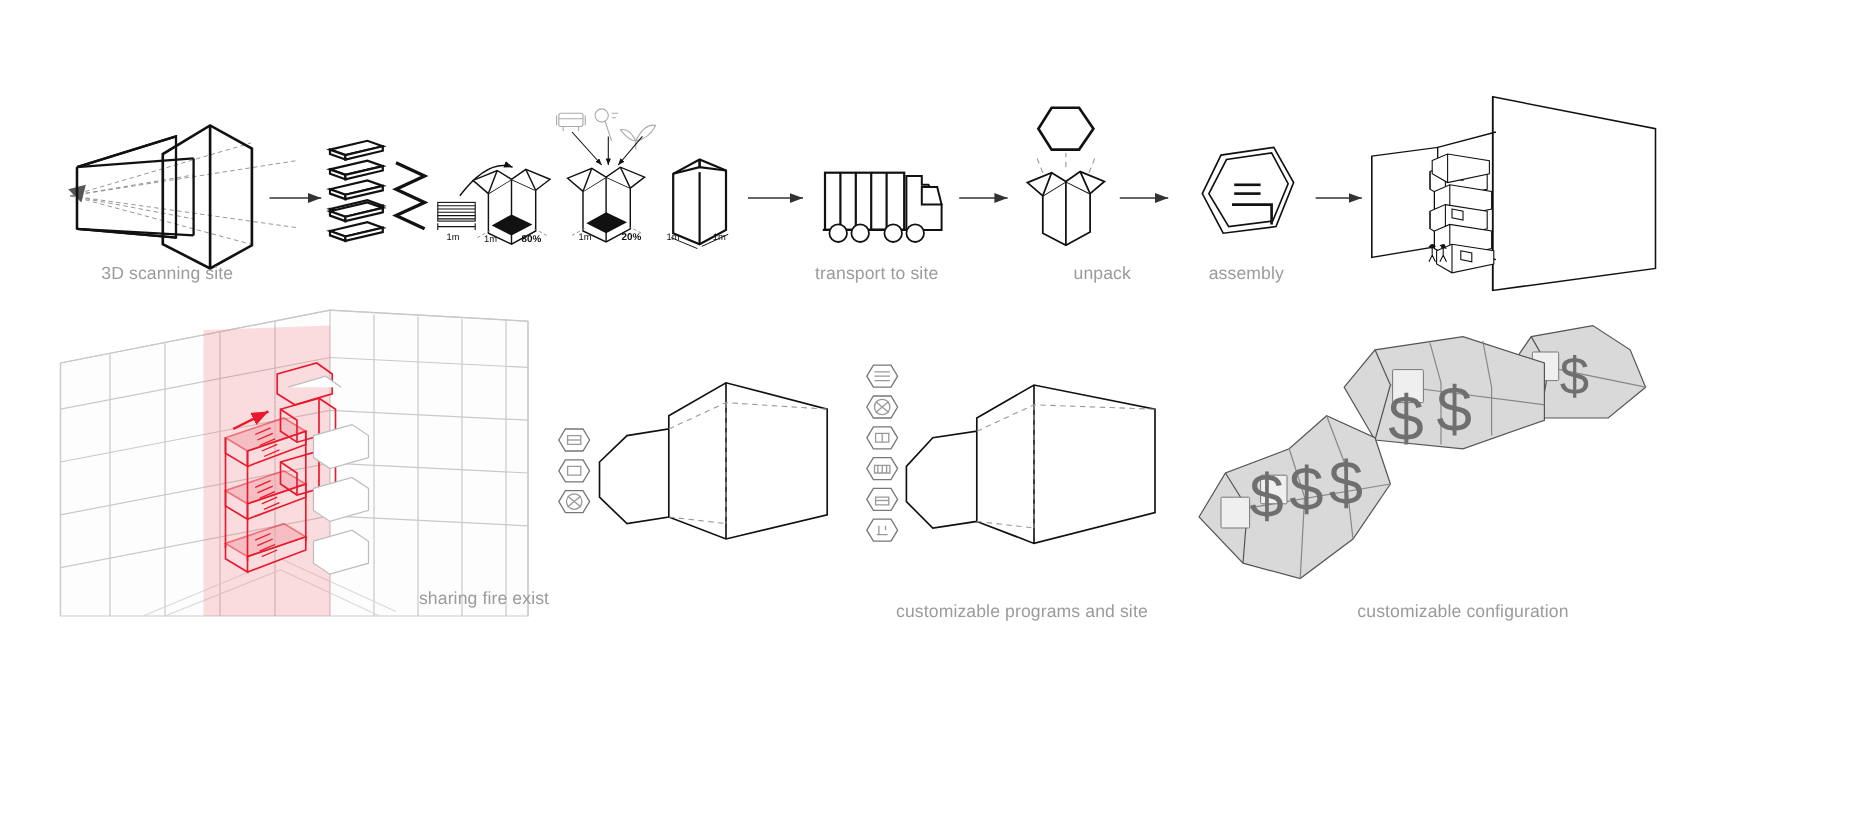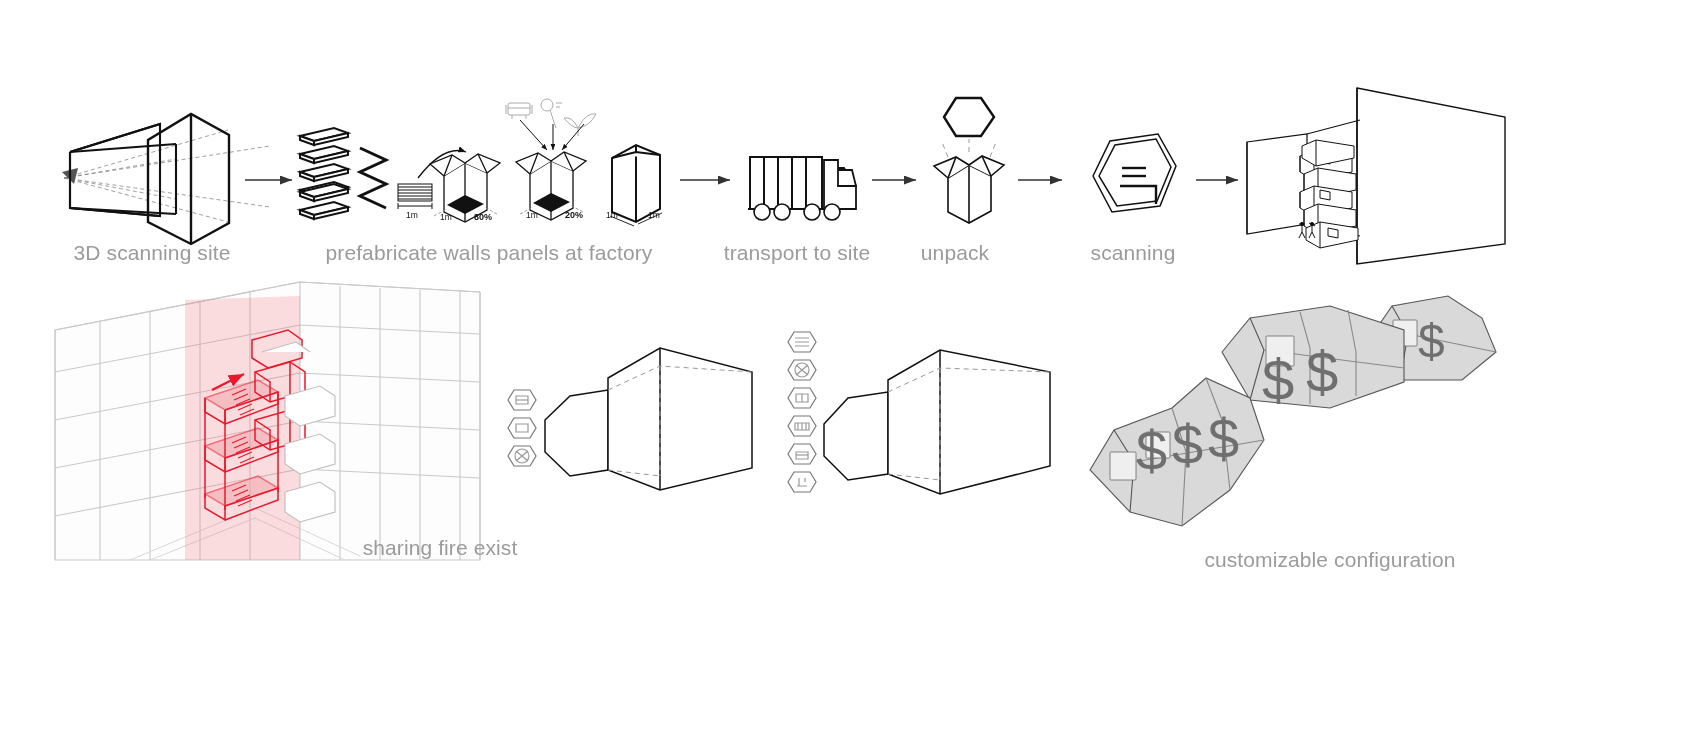--- a/index.html
+++ b/index.html
@@ -1,21 +1,21 @@
 <!DOCTYPE html>
 <html><head>
 <meta charset="utf-8">
 <title>Modular Prefab Architecture Process Diagram</title>
 <style>
   html,body{margin:0;padding:0;background:#ffffff;}
   body{width:1700px;height:739px;overflow:hidden;
        font-family:"Liberation Sans", sans-serif;}
   #board{position:relative;width:1700px;height:739px;background:#fff;}
   .svgLayer{position:absolute;left:0;top:0;width:1700px;height:739px;}
-  .cap{position:absolute;color:#9b9b9b;font-size:21px;
+  .cap{position:absolute;color:#9b9b9b;font-size:16px;
        font-family:"Liberation Sans", sans-serif;white-space:nowrap;
        letter-spacing:.1px;}
   .cap.c{transform:translateX(-50%);}
   .dimtxt{font-size:8.5px;fill:#111;font-family:"Liberation Sans",sans-serif;}
   .pct{font-size:9px;fill:#111;font-family:"Liberation Sans",sans-serif;font-weight:bold;}
 </style>
 </head>
 <body>
 
 <div id="board">
@@ -467,21 +467,21 @@
         <rect x="1110" y="452" width="26" height="28" rx="1"></rect>
         <rect x="1146" y="432" width="24" height="26" rx="1"></rect>
       </g>
       <text x="1136" y="470" font-size="56" fill="#6f6f6f" font-family="Liberation Sans, sans-serif">$</text>
       <text x="1172" y="464" font-size="56" fill="#6f6f6f" font-family="Liberation Sans, sans-serif">$</text>
       <text x="1208" y="458" font-size="56" fill="#6f6f6f" font-family="Liberation Sans, sans-serif">$</text>
     </g>
   </svg>
 
   <div class="cap c" style="left:152px;top:241px;">3D scanning site</div>
-  <div class="cap c" style="left:489px;top:241px;">prefabricate walls panels at factory</div>
   <div class="cap c" style="left:797px;top:241px;text-align:right;">transport to site</div>
-  <div class="cap c" style="left:955px;top:241px;">unpack</div>
-  <div class="cap c" style="left:1133px;top:241px;">scanning</div>
+  <div class="cap c" style="left:1002px;top:241px;">unpack</div>
+  <div class="cap c" style="left:1133px;top:241px;">assembly</div>
 
   <div class="cap c" style="left:440px;top:536px;">sharing fire exist</div>
+  <div class="cap c" style="left:929px;top:548px;">customizable programs and site</div>
   <div class="cap c" style="left:1330px;top:548px;">customizable configuration</div>
 
 </div>
 
 </body></html>

